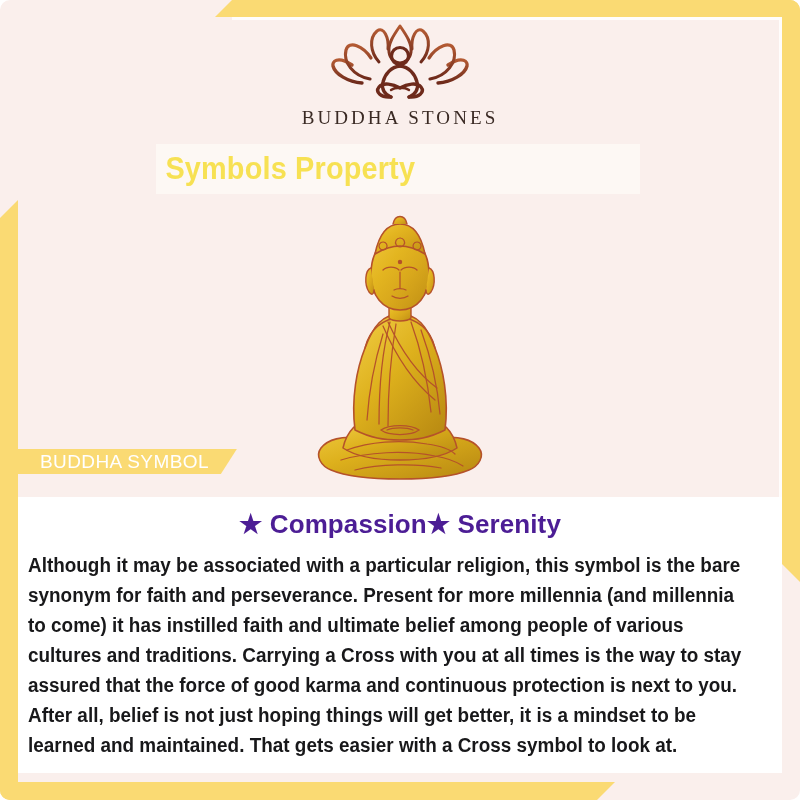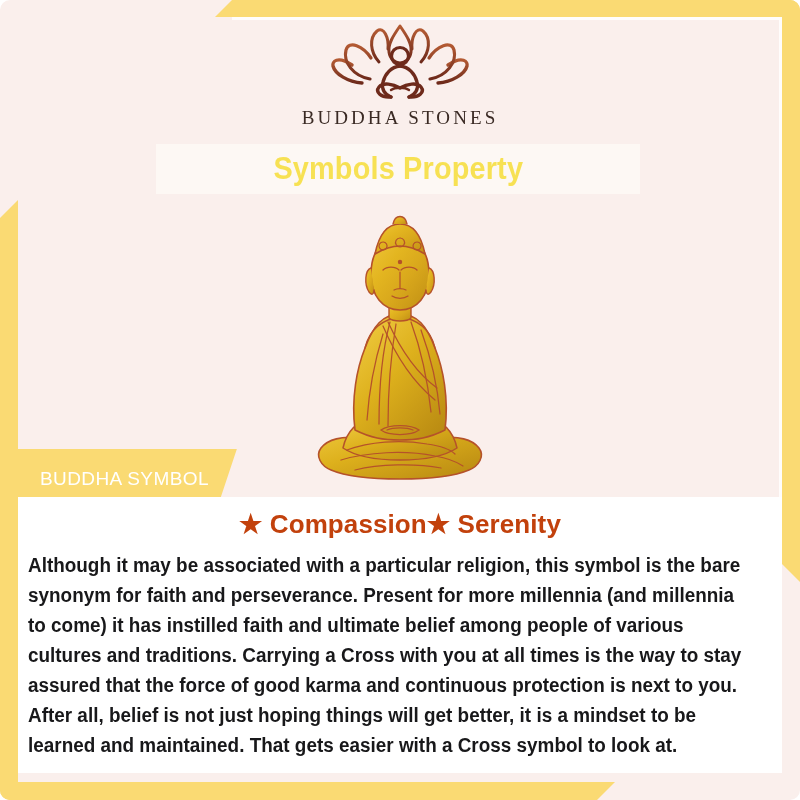--- a/index.html
+++ b/index.html
@@ -106,21 +106,21 @@
   
   .title-banner {
     position: absolute;
     top: 144px;
     left: 156px;
     width: 484px;
     height: 50px;
     background: #fdf8f4;
     display: flex;
     align-items: center;
-    justify-content: center;
+    justify-content: flex-start;
   }
   .title-text {
     font-family: "Liberation Sans Narrow", "Liberation Sans", sans-serif;
     font-size: 31px;
     font-weight: bold;
     color: #f7e153;
     letter-spacing: .2px;
     transform: scaleX(.93);
   }
 
@@ -138,22 +138,22 @@
   .buddha-svg {
     width: 210px;
     height: 295px;
   }
 
   
   .symbol-tag {
     position: absolute;
     top: 449px;
     left: 18px;
-    height: 36px;
-    padding: 12px 28px 0 22px;
+    height: 25px;
+    padding: 0 28px 0 22px;
     background: #fada73;
     display: flex;
     align-items: center;
     clip-path: polygon(0 0, 100% 0, calc(100% - 16px) 100%, 0 100%);
   }
   .symbol-tag-text {
     color: #ffffff;
     font-size: 19px;
     letter-spacing: .4px;
     font-weight: 400;
@@ -169,21 +169,21 @@
     height: 276px;
     background: #ffffff;
   }
 
   .virtues {
     margin: 12px 0 4px 0;
     text-align: center;
     font-family: "Liberation Sans Narrow", "Liberation Sans", sans-serif;
     font-size: 26px;
     font-weight: bold;
-    color: #c2410c;
+    color: #4c1d95;
     letter-spacing: .1px;
     white-space: nowrap;
   }
 
   .body-copy {
     margin: 10px 10px 0 10px;
     font-family: "Liberation Sans Narrow", "Liberation Sans", sans-serif;
     font-size: 19.4px;
     font-weight: bold;
     line-height: 30px;

